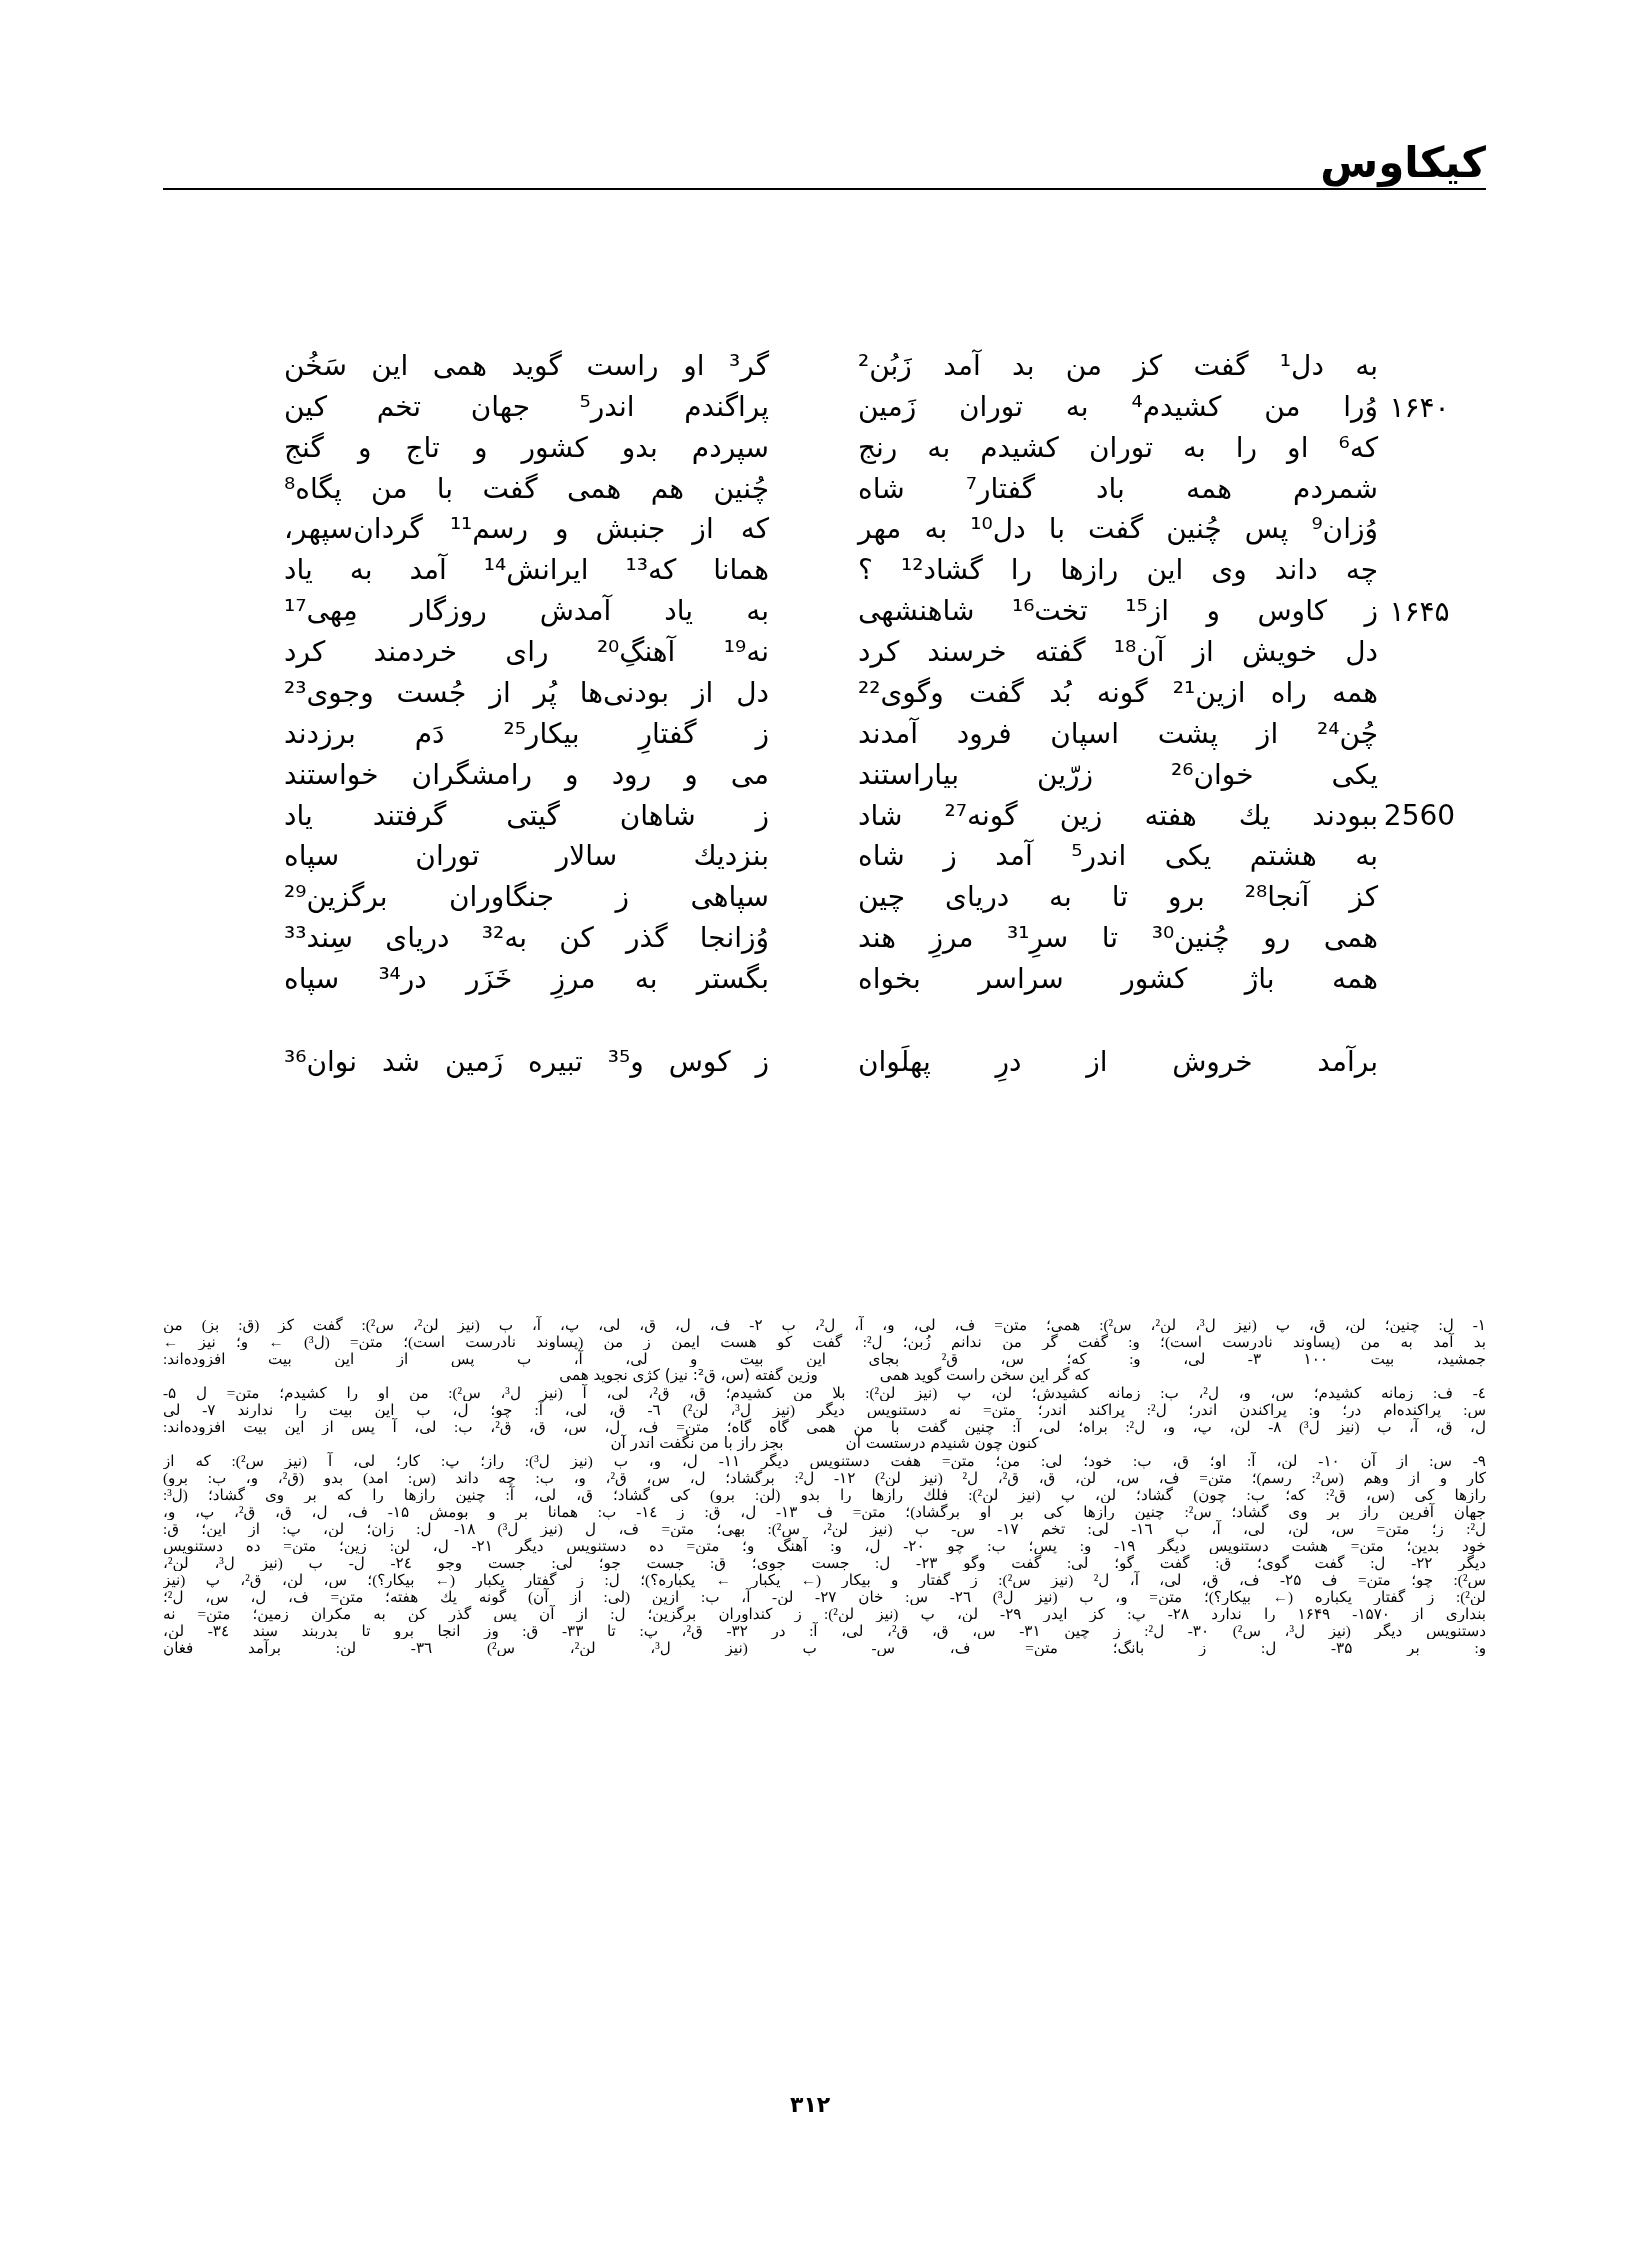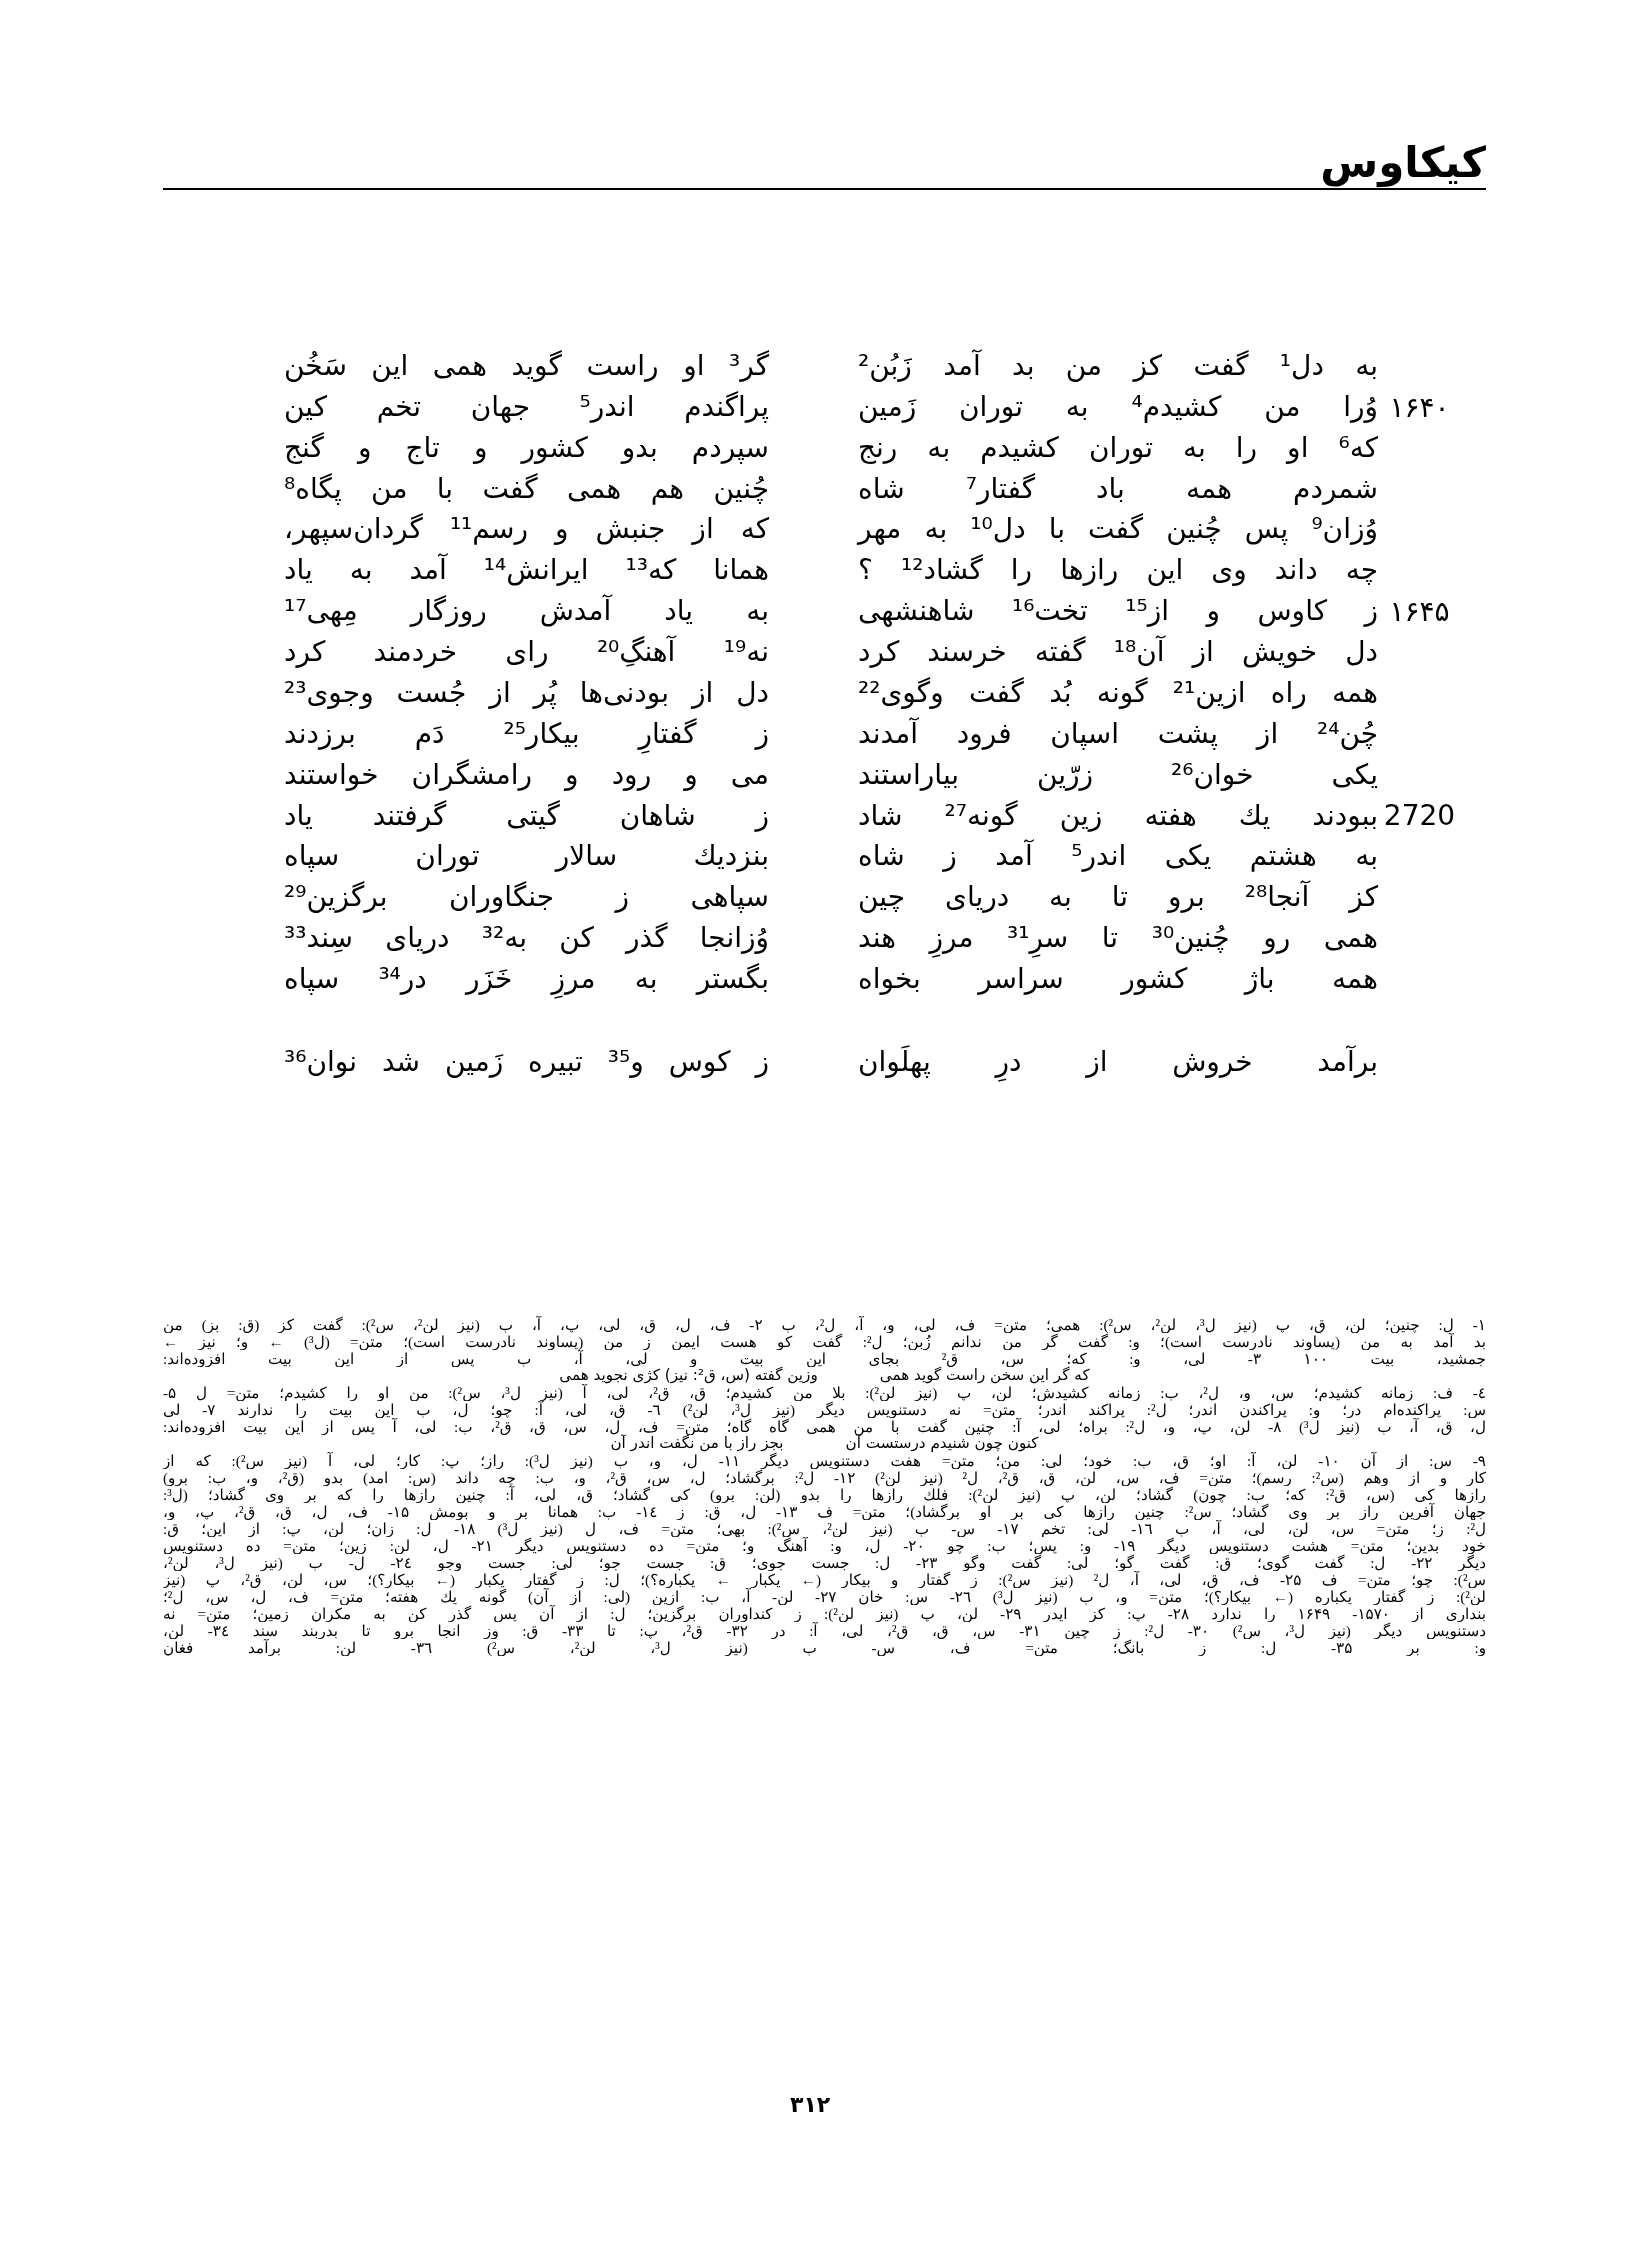--- a/index.html
+++ b/index.html
@@ -91,21 +91,21 @@
       <div class="verse-num"></div>
     </div>
     <div class="verse-row" style="top: 450px;">
       <div class="hemi hemi-right">ببودند یك هفته زین گونه²⁷ شاد</div>
       <div class="hemi hemi-left">ز شاهان گیتی گرفتند یاد</div>
       <div class="verse-num"></div>
     </div>
     <div class="verse-row" style="top: 490px;">
       <div class="hemi hemi-right">به هشتم یکی اندر⁵ آمد ز شاه</div>
       <div class="hemi hemi-left">بنزدیك سالار توران سپاه</div>
-      <div class="verse-num">2720</div>
+      <div class="verse-num">2560</div>
     </div>
     <div class="verse-row" style="top: 531px;">
       <div class="hemi hemi-right">کز آنجا²⁸ برو تا به دریای چین</div>
       <div class="hemi hemi-left">سپاهی ز جنگاوران برگزین²⁹</div>
       <div class="verse-num"></div>
     </div>
     <div class="verse-row" style="top: 572px;">
       <div class="hemi hemi-right">همی رو چُنین³⁰ تا سرِ³¹ مرزِ هند</div>
       <div class="hemi hemi-left">وُزانجا گذر کن به³² دریای سِند³³</div>
       <div class="verse-num"></div>

